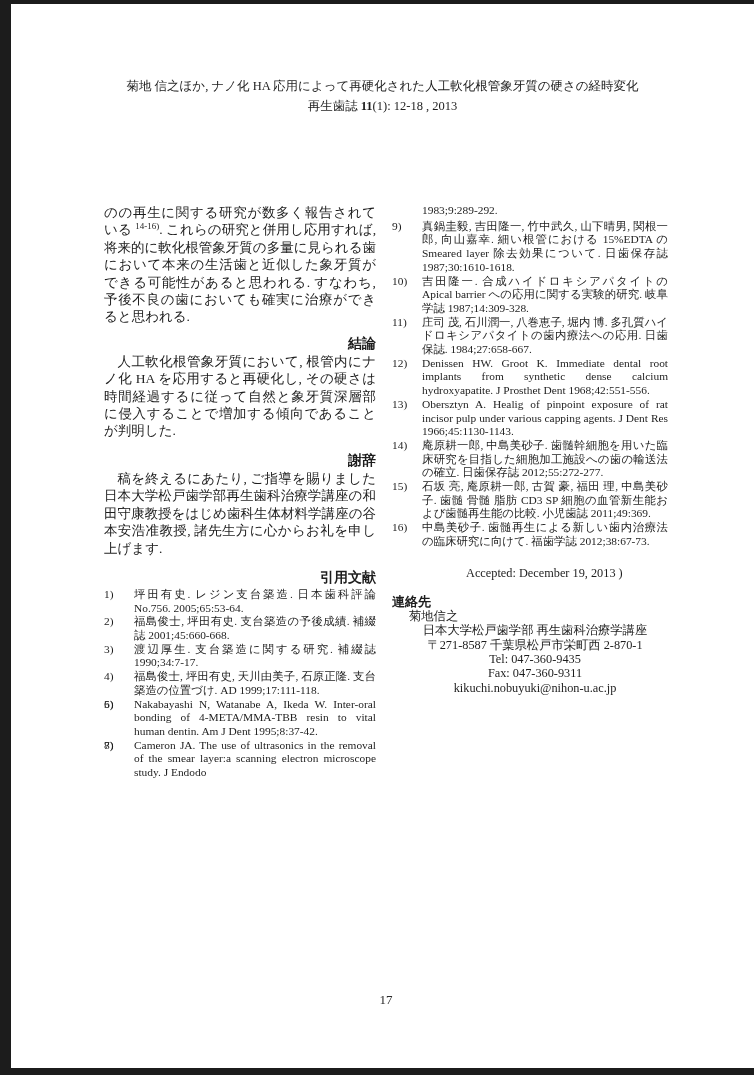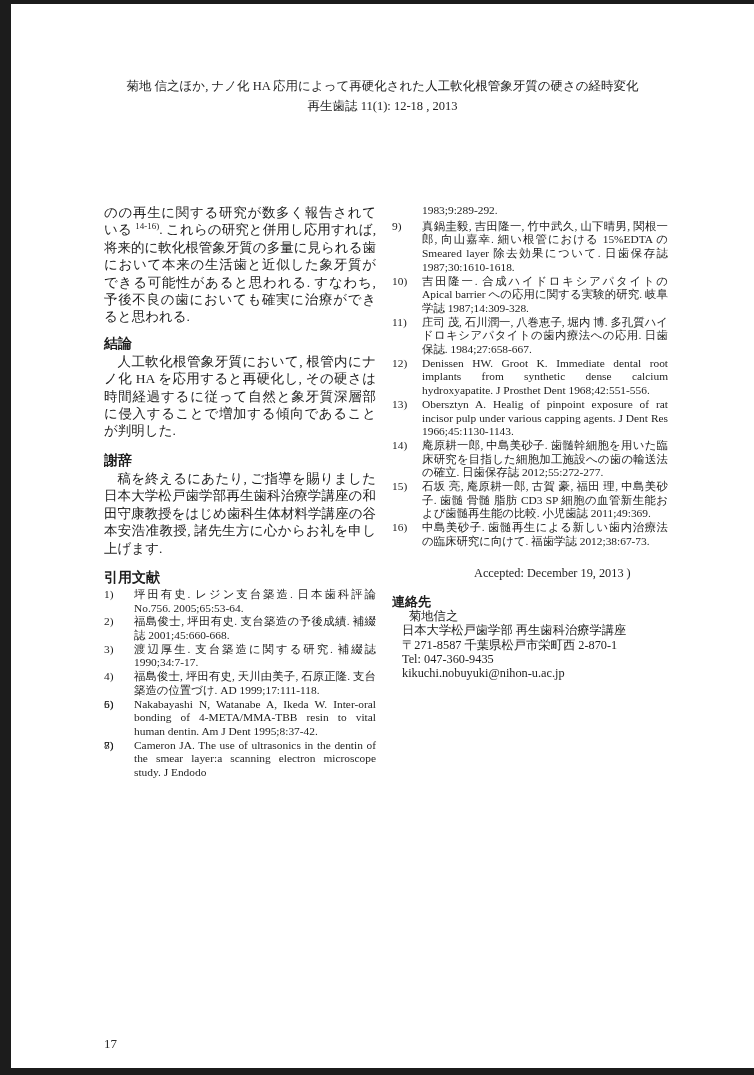--- a/index.html
+++ b/index.html
@@ -22,21 +22,21 @@
   }
   
   .header {
     position: absolute;
     top: 72px; left: 30px; right: 30px;
     text-align: center;
     font-size: 12.5px;
     line-height: 20px;
     color: #1d1d1d;
   }
-  .header b { font-weight: normal; }
+  .header b { font-weight: bold; }
   
   .columns {
     position: absolute;
     top: 200px; left: 93px;
     width: 564px;
     display: flex;
     gap: 16px;
   }
   .col-left  { width: 273px; }
   .col-right { width: 277px; }
@@ -48,20 +48,21 @@
     text-align: justify;
   }
   .para.first-indent { text-indent: 13.5px; }
 
   .sec-heading {
     margin: 12px 0 1px 0;
     font-size: 14px;
     line-height: 17px;
     font-weight: bold;
     font-family: Liberation Sans, sans-serif;
+    text-align: right;
   }
   .sec-heading.tight { margin-top: 9px; }
 
   .refs { margin-top: 2px; }
   .ref-item {
     position: relative;
     padding-left: 30px;
     font-size: 11.4px;
     line-height: 13.7px;
     text-align: justify;
@@ -73,44 +74,44 @@
     line-height: 13.7px;
   }
   sup.ref-sup { font-size: 9px; line-height: 0; }
 
   .received {
     margin-top: 17px;
     margin-left: 62px;
     font-size: 12.3px;
     line-height: 15.5px;
   }
-  .received .line2 { margin-left: 20px; }
+  .received .line2 { margin-left: 12px; }
 
   .contact {
     margin-top: 13px;
     font-size: 12.3px;
     line-height: 14.3px;
   }
   .contact-heading {
     font-weight: bold;
     font-size: 13px;
     font-family: "Liberation Sans", "DejaVu Sans", sans-serif;
     line-height: 15px;
   }
-  .contact-line { margin-left: 10px; }
+  .contact-line { margin-left: 10px; text-align: center; }
   .contact-name { margin-left: 17px; }
 
   .page-number {
     position: absolute;
     top: 988px;
     left: 93px;
     width: 564px;
+    text-align: center;
     font-size: 13px;
     color: #2a2a2a;
-    margin-top: 44px;
   }
 </style>
 </head>
 <body>
 
 <div class="frame">
   <div class="page">
 
     <div class="header">
       <div>菊地 信之ほか, ナノ化 HA 応用によって再硬化された人工軟化根管象牙質の硬さの経時変化</div>
@@ -130,21 +131,21 @@
 
         <div class="sec-heading">引用文献</div>
         <div class="refs">
           <div class="ref-item"><span class="ref-label">1)</span><span>坪田有史. レジン支台築造. 日本歯科評論 No.756. 2005;65:53-64.</span></div>
           <div class="ref-item"><span class="ref-label">2)</span><span>福島俊士, 坪田有史. 支台築造の予後成績. 補綴誌 2001;45:660-668.</span></div>
           <div class="ref-item"><span class="ref-label">3)</span><span>渡辺厚生. 支台築造に関する研究. 補綴誌 1990;34:7-17.</span></div>
           <div class="ref-item"><span class="ref-label">4)</span><span>福島俊士, 坪田有史, 天川由美子, 石原正隆. 支台築造の位置づけ. AD 1999;17:111-118.</span></div>
           <div class="ref-item"><span class="ref-label">5)</span></div>
           <div class="ref-item"><span class="ref-label">6)</span><span>Nakabayashi N, Watanabe A, Ikeda W. Inter-oral bonding of 4-META/MMA-TBB resin to vital human dentin. Am J Dent 1995;8:37-42.</span></div>
           <div class="ref-item"><span class="ref-label">7)</span></div>
-          <div class="ref-item"><span class="ref-label">8)</span><span>Cameron JA. The use of ultrasonics in the dentin of the smear layer:a scanning electron microscope study. J Endodo</span></div>
+          <div class="ref-item"><span class="ref-label">8)</span><span>Cameron JA. The use of ultrasonics in the removal of the smear layer:a scanning electron microscope study. J Endodo</span></div>
         </div>
       </div>
 
       <div class="col-right">
         <div class="ref-cont">1983;9:289-292.</div>
         <div class="refs">
           <div class="ref-item"><span class="ref-label">9)</span><span>真鍋圭毅, 吉田隆一, 竹中武久, 山下晴男, 関根一郎, 向山嘉幸. 細い根管における 15%EDTA の Smeared layer 除去効果について. 日歯保存誌 1987;30:1610-1618.</span></div>
           <div class="ref-item"><span class="ref-label">10)</span><span>吉田隆一. 合成ハイドロキシアパタイトの Apical barrier への応用に関する実験的研究. 岐阜学誌 1987;14:309-328.</span></div>
           <div class="ref-item"><span class="ref-label">11)</span><span>庄司 茂, 石川潤一, 八巻恵子, 堀内 博. 多孔質ハイドロキシアパタイトの歯内療法への応用. 日歯保誌. 1984;27:658-667.</span></div>
           <div class="ref-item"><span class="ref-label">12)</span><span>Denissen HW. Groot K. Immediate dental root implants from synthetic dense calcium hydroxyapatite. J Prosthet Dent 1968;42:551-556.</span></div>
@@ -157,20 +158,21 @@
         <div class="received">
           <div class="line2">Accepted: December 19, 2013 )</div>
         </div>
 
         <div class="contact">
           <div class="contact-heading">連絡先</div>
           <div class="contact-name">菊地信之</div>
           <div class="contact-line">日本大学松戸歯学部 再生歯科治療学講座</div>
           <div class="contact-line">〒271-8587 千葉県松戸市栄町西 2-870-1</div>
           <div class="contact-line">Tel: 047-360-9435</div>
+          <div class="contact-line">Fax: 047-360-9311</div>
           <div class="contact-line">kikuchi.nobuyuki@nihon-u.ac.jp</div>
         </div>
       </div>
     </div>
 
     <div class="page-number">17</div>
   </div>
 </div>
 
 </body></html>

